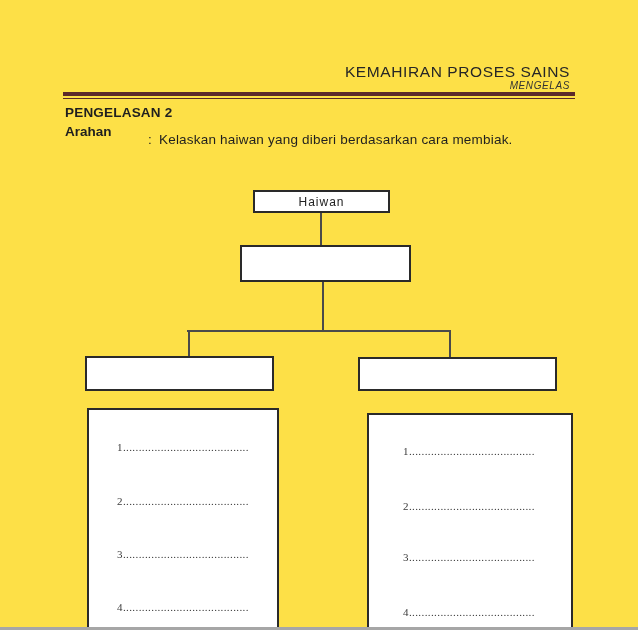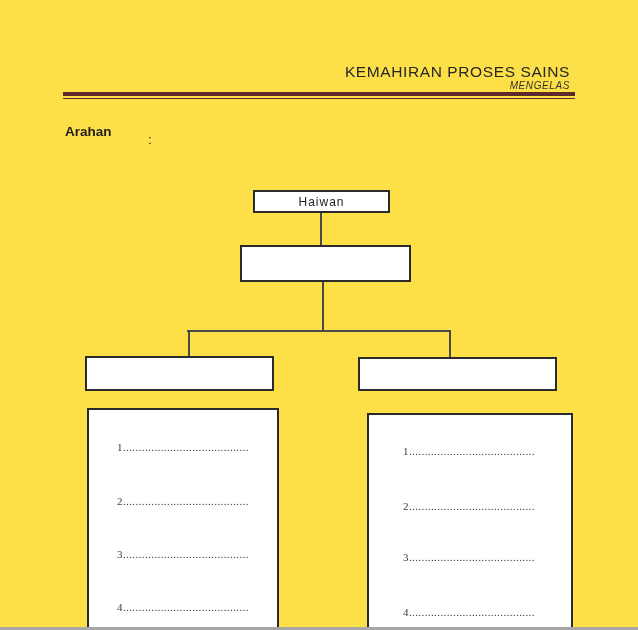--- a/index.html
+++ b/index.html
@@ -69,23 +69,25 @@
 <body>
 
 <div id="page">
 
   <div class="abs hdr-title">KEMAHIRAN PROSES SAINS</div>
   <div class="abs hdr-sub">MENGELAS</div>
 
   <div class="abs rule-thick"></div>
   <div class="abs rule-thin"></div>
 
+  <div class="abs section-title">PENGELASAN 2</div>
 
   <div class="abs instr-label">Arahan</div>
   <div class="abs instr-colon">:</div>
+  <div class="abs instr-text">Kelaskan haiwan yang diberi berdasarkan cara membiak.</div>
 
   <div class="conn conn-v1"></div>
   <div class="conn conn-v2"></div>
   <div class="conn conn-h1"></div>
   <div class="conn conn-dl"></div>
   <div class="conn conn-dr"></div>
 
   <div class="fbox root-box">Haiwan</div>
   <div class="fbox level2-box"></div>
   <div class="fbox cat-left"></div>

